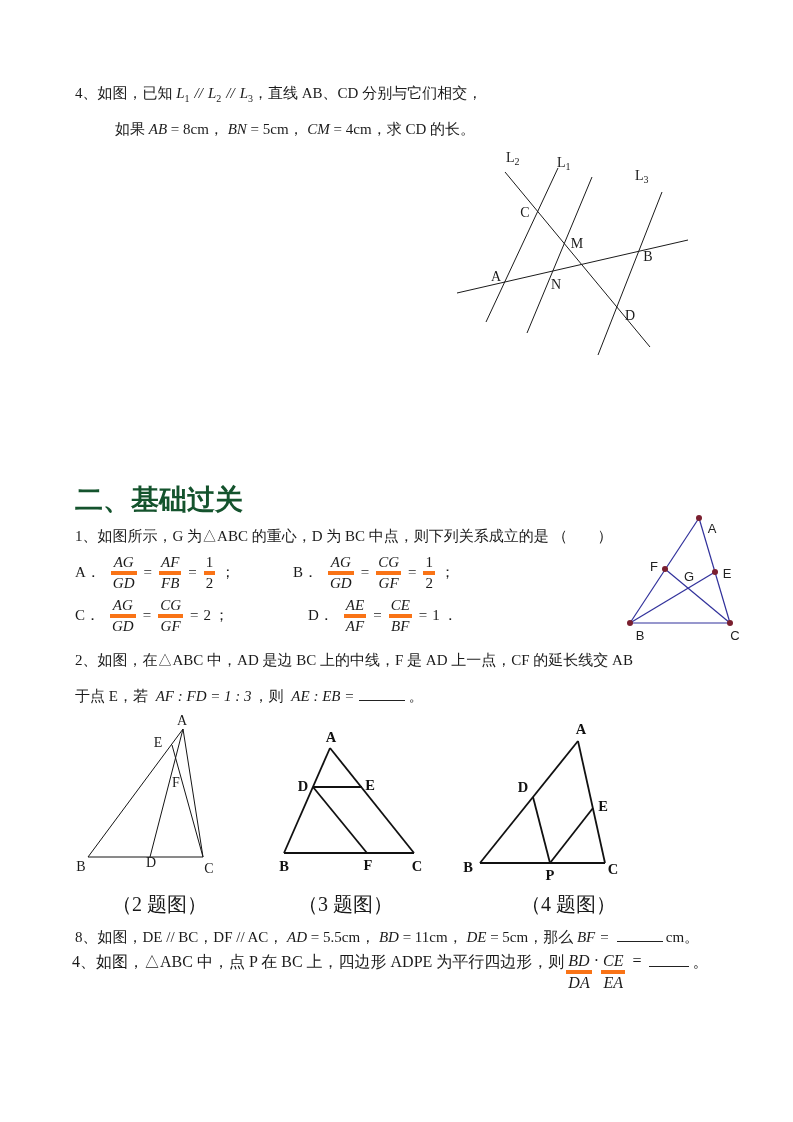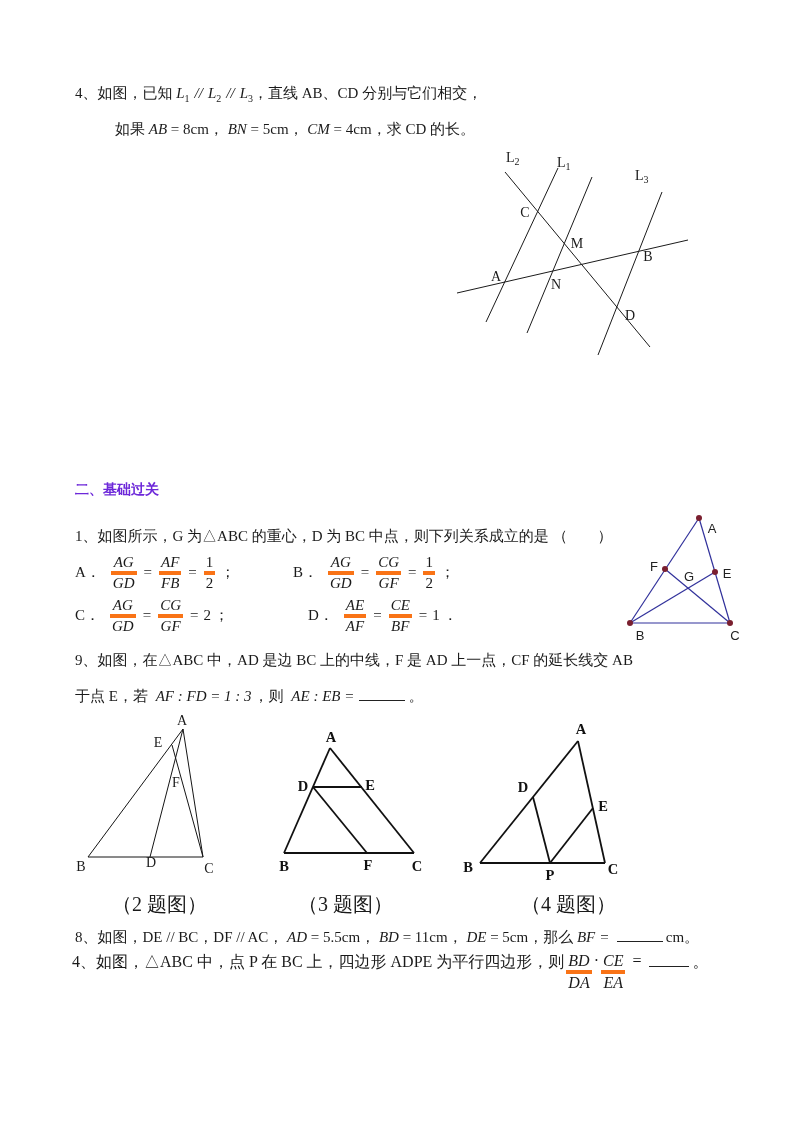--- a/index.html
+++ b/index.html
@@ -9,21 +9,21 @@
     font-family:"Liberation Serif", serif; color:#1a1a1a;
   }
   .tline { position:absolute; font-size:15px; white-space:nowrap; line-height:1.2; }
   .mi { font-style:italic; font-family:"Liberation Serif", serif; }
   .par { margin:0 5px; font-style:italic; }
   .lsub { font-size:10px; }
   .sp { margin-left:4px; margin-right:2px; }
   .header {
     position:absolute; left:75px; top:481px;
     font-family:"Liberation Sans", sans-serif; font-weight:bold;
-    font-size:14px; color:#6d28d9;
+    font-size:28px; color:#14532d;
   }
   .option { position:absolute; display:flex; align-items:center; font-size:15px; white-space:nowrap; }
   .opt-label { margin-right:8px; }
   .frac { display:inline-block; text-align:center; margin:0 2px; }
   .frac span { display:block; line-height:1.12; padding:0 2px; }
   .frac .den { border-top:4px solid #f97316; }
   .eq { margin:0 5px; }
   .tail { margin-left:3px; }
   .blank { display:inline-block; width:46px; height:14px; border-bottom:1px solid #222; margin:0 3px; }
   .caption { position:absolute; font-size:20px; white-space:nowrap; }
@@ -154,21 +154,21 @@
     <circle class="dot" cx="14" cy="126" r="3"></circle>
     <circle class="dot" cx="114" cy="126" r="3"></circle>
     <text class="slab-sans" x="96" y="36" text-anchor="middle">A</text>
     <text class="slab-sans" x="38" y="74" text-anchor="middle">F</text>
     <text class="slab-sans" x="73" y="84" text-anchor="middle">G</text>
     <text class="slab-sans" x="111" y="81" text-anchor="middle">E</text>
     <text class="slab-sans" x="24" y="143" text-anchor="middle">B</text>
     <text class="slab-sans" x="119" y="143" text-anchor="middle">C</text>
   </svg>
 
-  <div class="tline" style="left:75px; top:651px;">9、如图，在△ABC 中，AD 是边 BC 上的中线，F 是 AD 上一点，CF 的延长线交 AB</div>
+  <div class="tline" style="left:75px; top:651px;">2、如图，在△ABC 中，AD 是边 BC 上的中线，F 是 AD 上一点，CF 的延长线交 AB</div>
   <div class="tline" style="left:75px; top:686px;">
     <span>于点 E，若 </span><span class="mi sp">AF : FD = 1 : 3</span><span>，则 </span><span class="mi sp">AE : EB =</span><span class="blank"></span><span>。</span>
   </div>
 
   <svg style="left:58px; top:703px;" width="175" height="180" viewBox="0 0 175 180">
     <line class="bl" x1="125" y1="26" x2="30" y2="154"></line>
     <line class="bl" x1="125" y1="26" x2="145" y2="154"></line>
     <line class="bl" x1="30" y1="154" x2="145" y2="154"></line>
     <line class="bl" x1="125" y1="26" x2="92" y2="154"></line>
     <line class="bl" x1="145" y1="154" x2="114" y2="42"></line>

